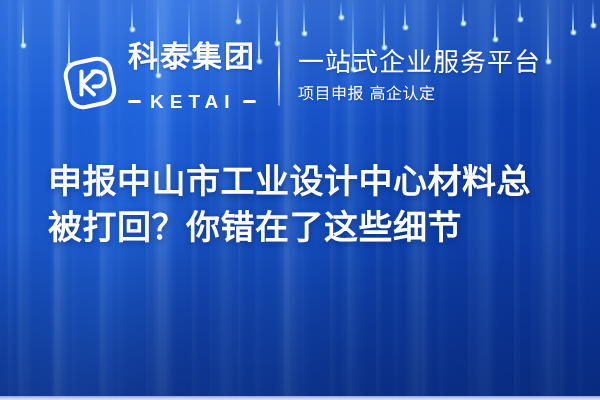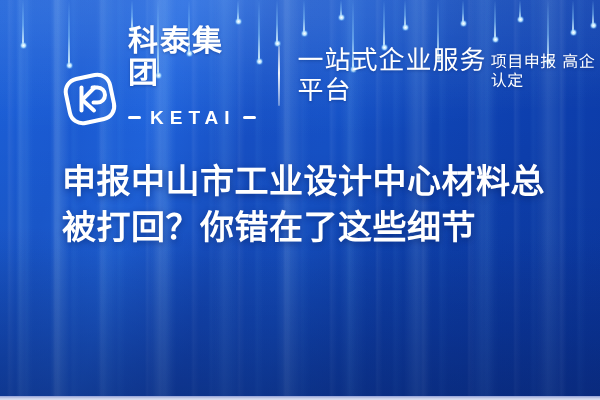--- a/index.html
+++ b/index.html
@@ -184,21 +184,21 @@
   }
   .divider {
     width: 2px;
     height: 60px;
     background: linear-gradient(180deg, rgba(255,255,255,0.35), rgba(255,255,255,0.92) 45%, rgba(255,255,255,0.35));
     margin-left: 22px;
     margin-right: 18px;
     flex: none;
     border-radius: 1px;
   }
-  .tagline { display: flex; flex-direction: row; justify-content: center; }
+  .tagline { display: flex; flex-direction: column; justify-content: center; }
   .tagline-main {
     color: #ffffff;
     font-size: 26px;
     font-weight: 400;
     letter-spacing: 1px;
     line-height: 1.15;
     font-family: "DejaVu Sans", "Liberation Sans", sans-serif;
     text-shadow: 0 1px 3px rgba(0,30,90,0.35);
   }
   .tagline-sub {
@@ -208,21 +208,21 @@
     letter-spacing: 0.5px;
     line-height: 1.2;
     margin-top: 6px;
     font-family: "DejaVu Serif", "Liberation Serif", serif;
     text-shadow: 0 1px 3px rgba(0,30,90,0.35);
   }
 
   
   .headline {
     position: absolute;
-    left: 62px;
+    left: 48px;
     top: 158px;
     width: 505px;
     color: #ffffff;
     font-size: 34px;
     font-weight: 700;
     line-height: 46px;
     letter-spacing: 0.5px;
     text-shadow: 0 2px 6px rgba(0,25,85,0.45);
   }
 </style>

